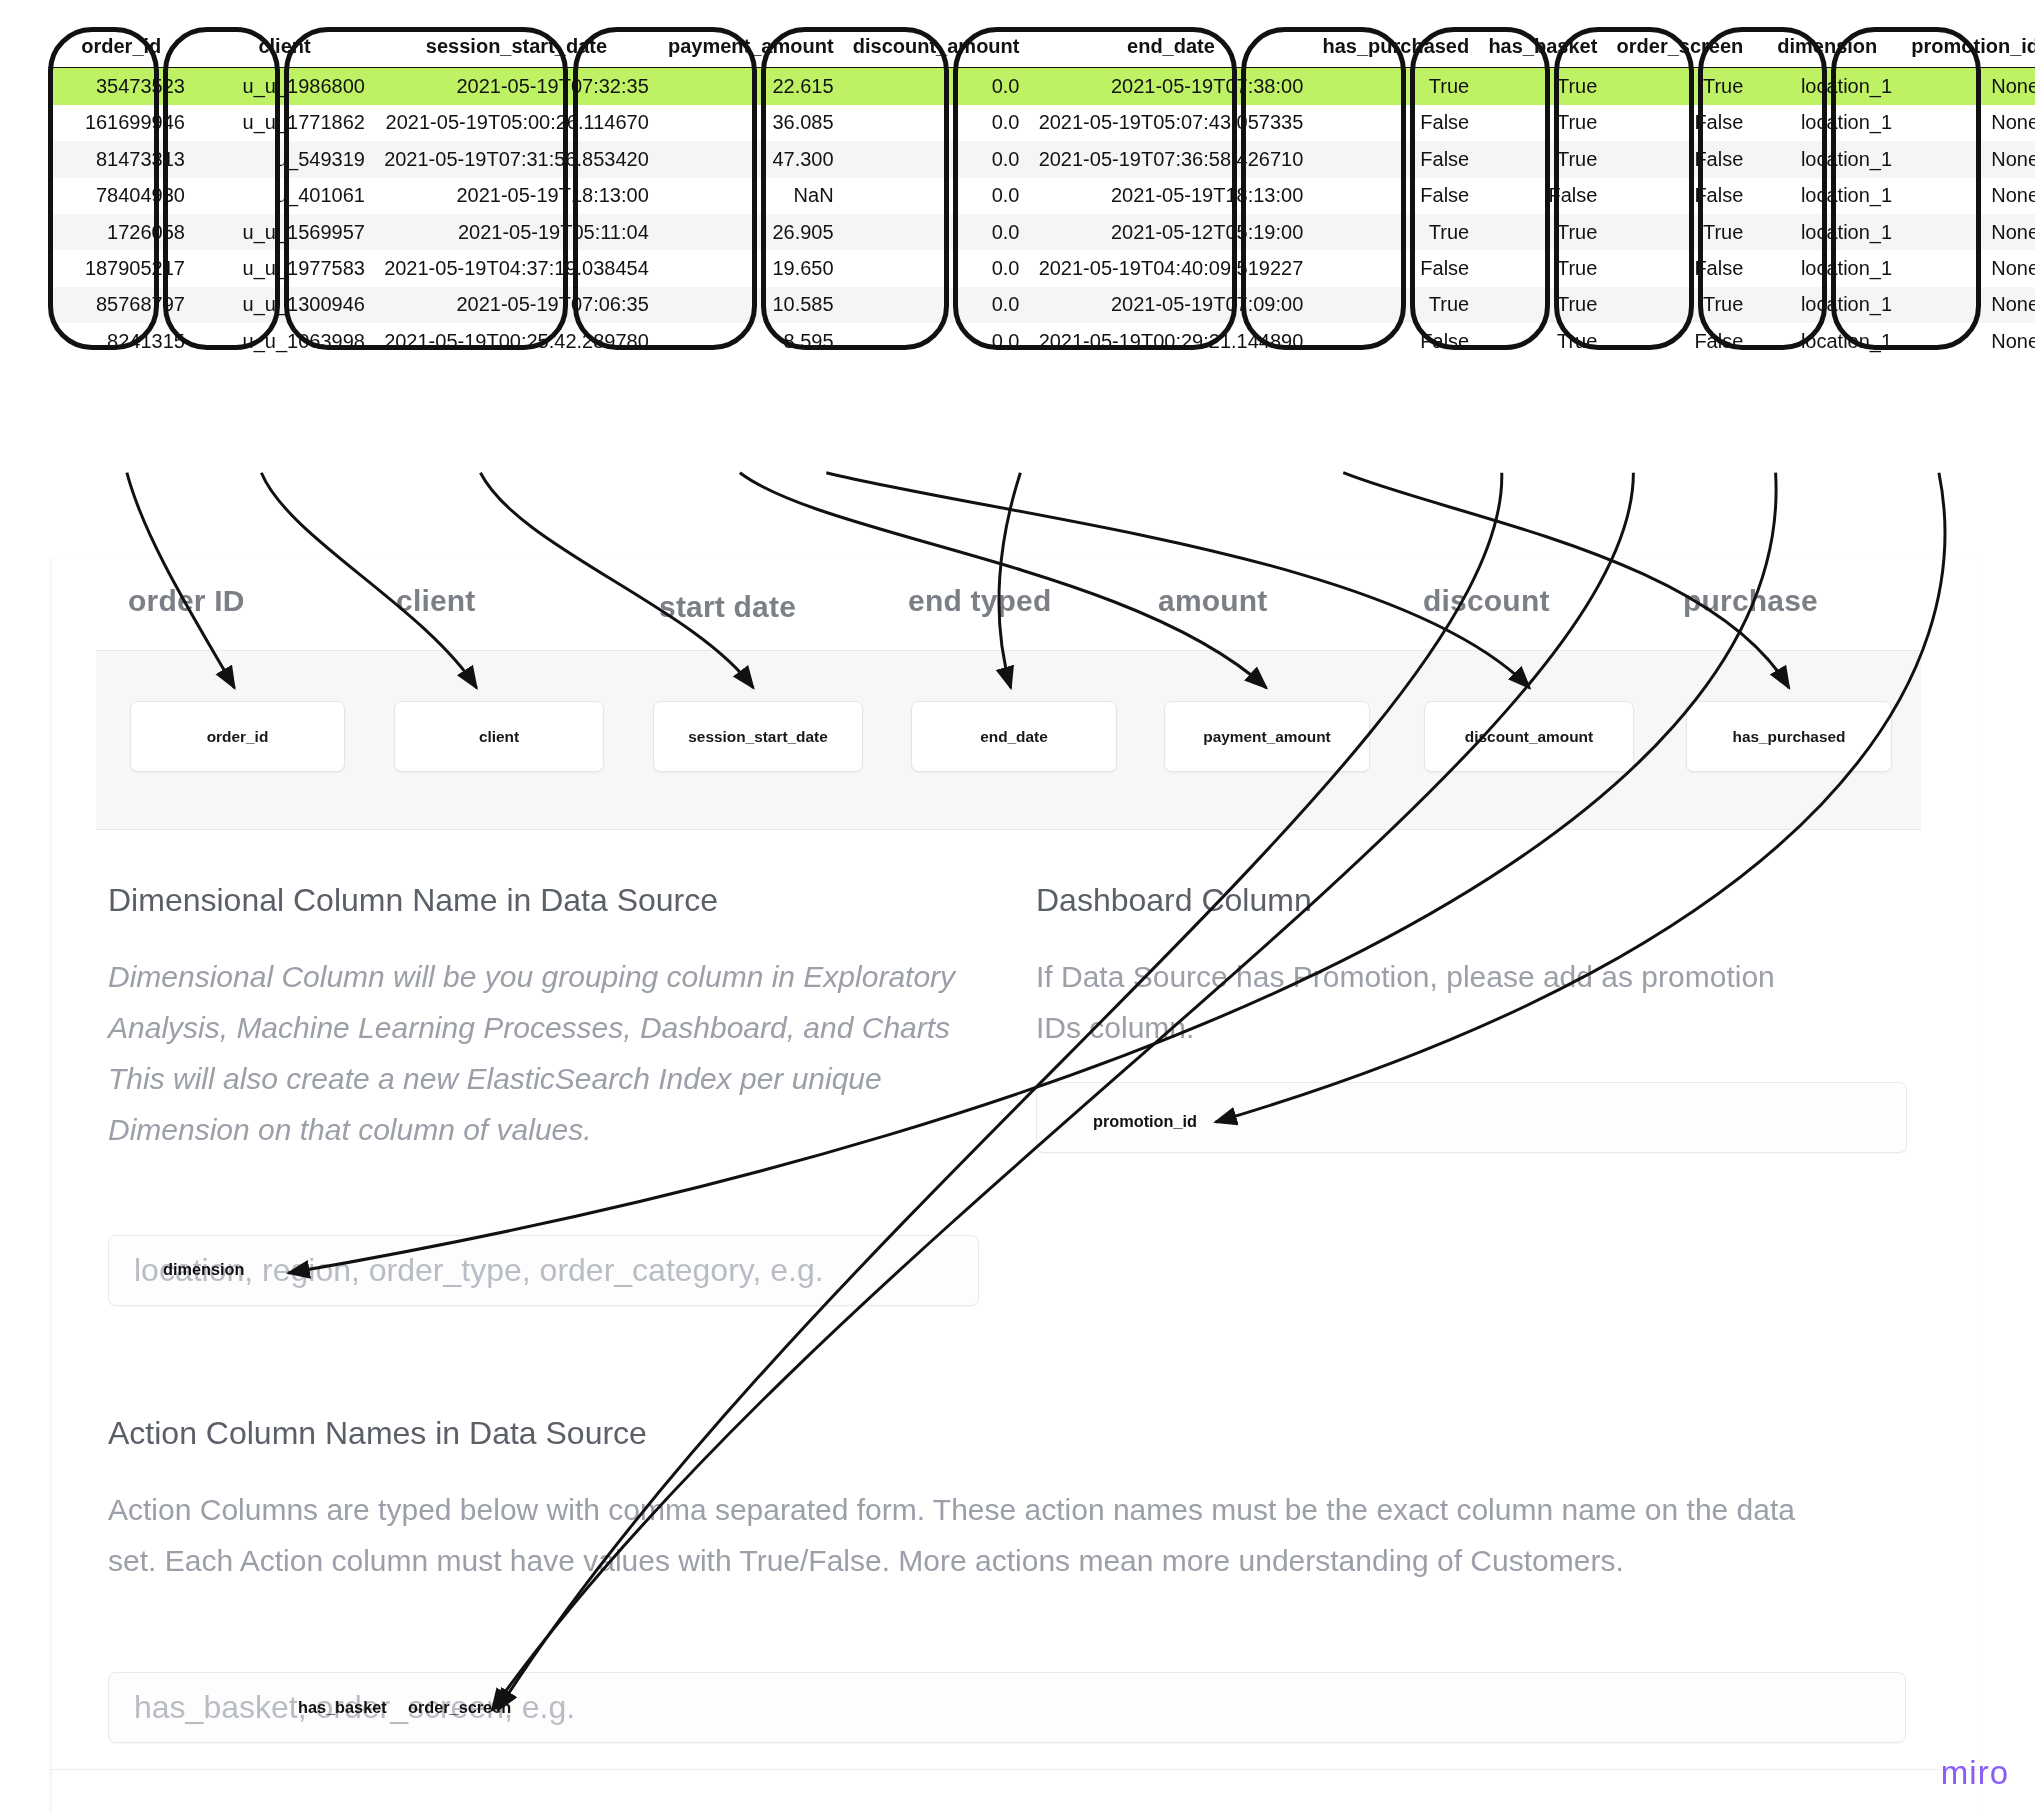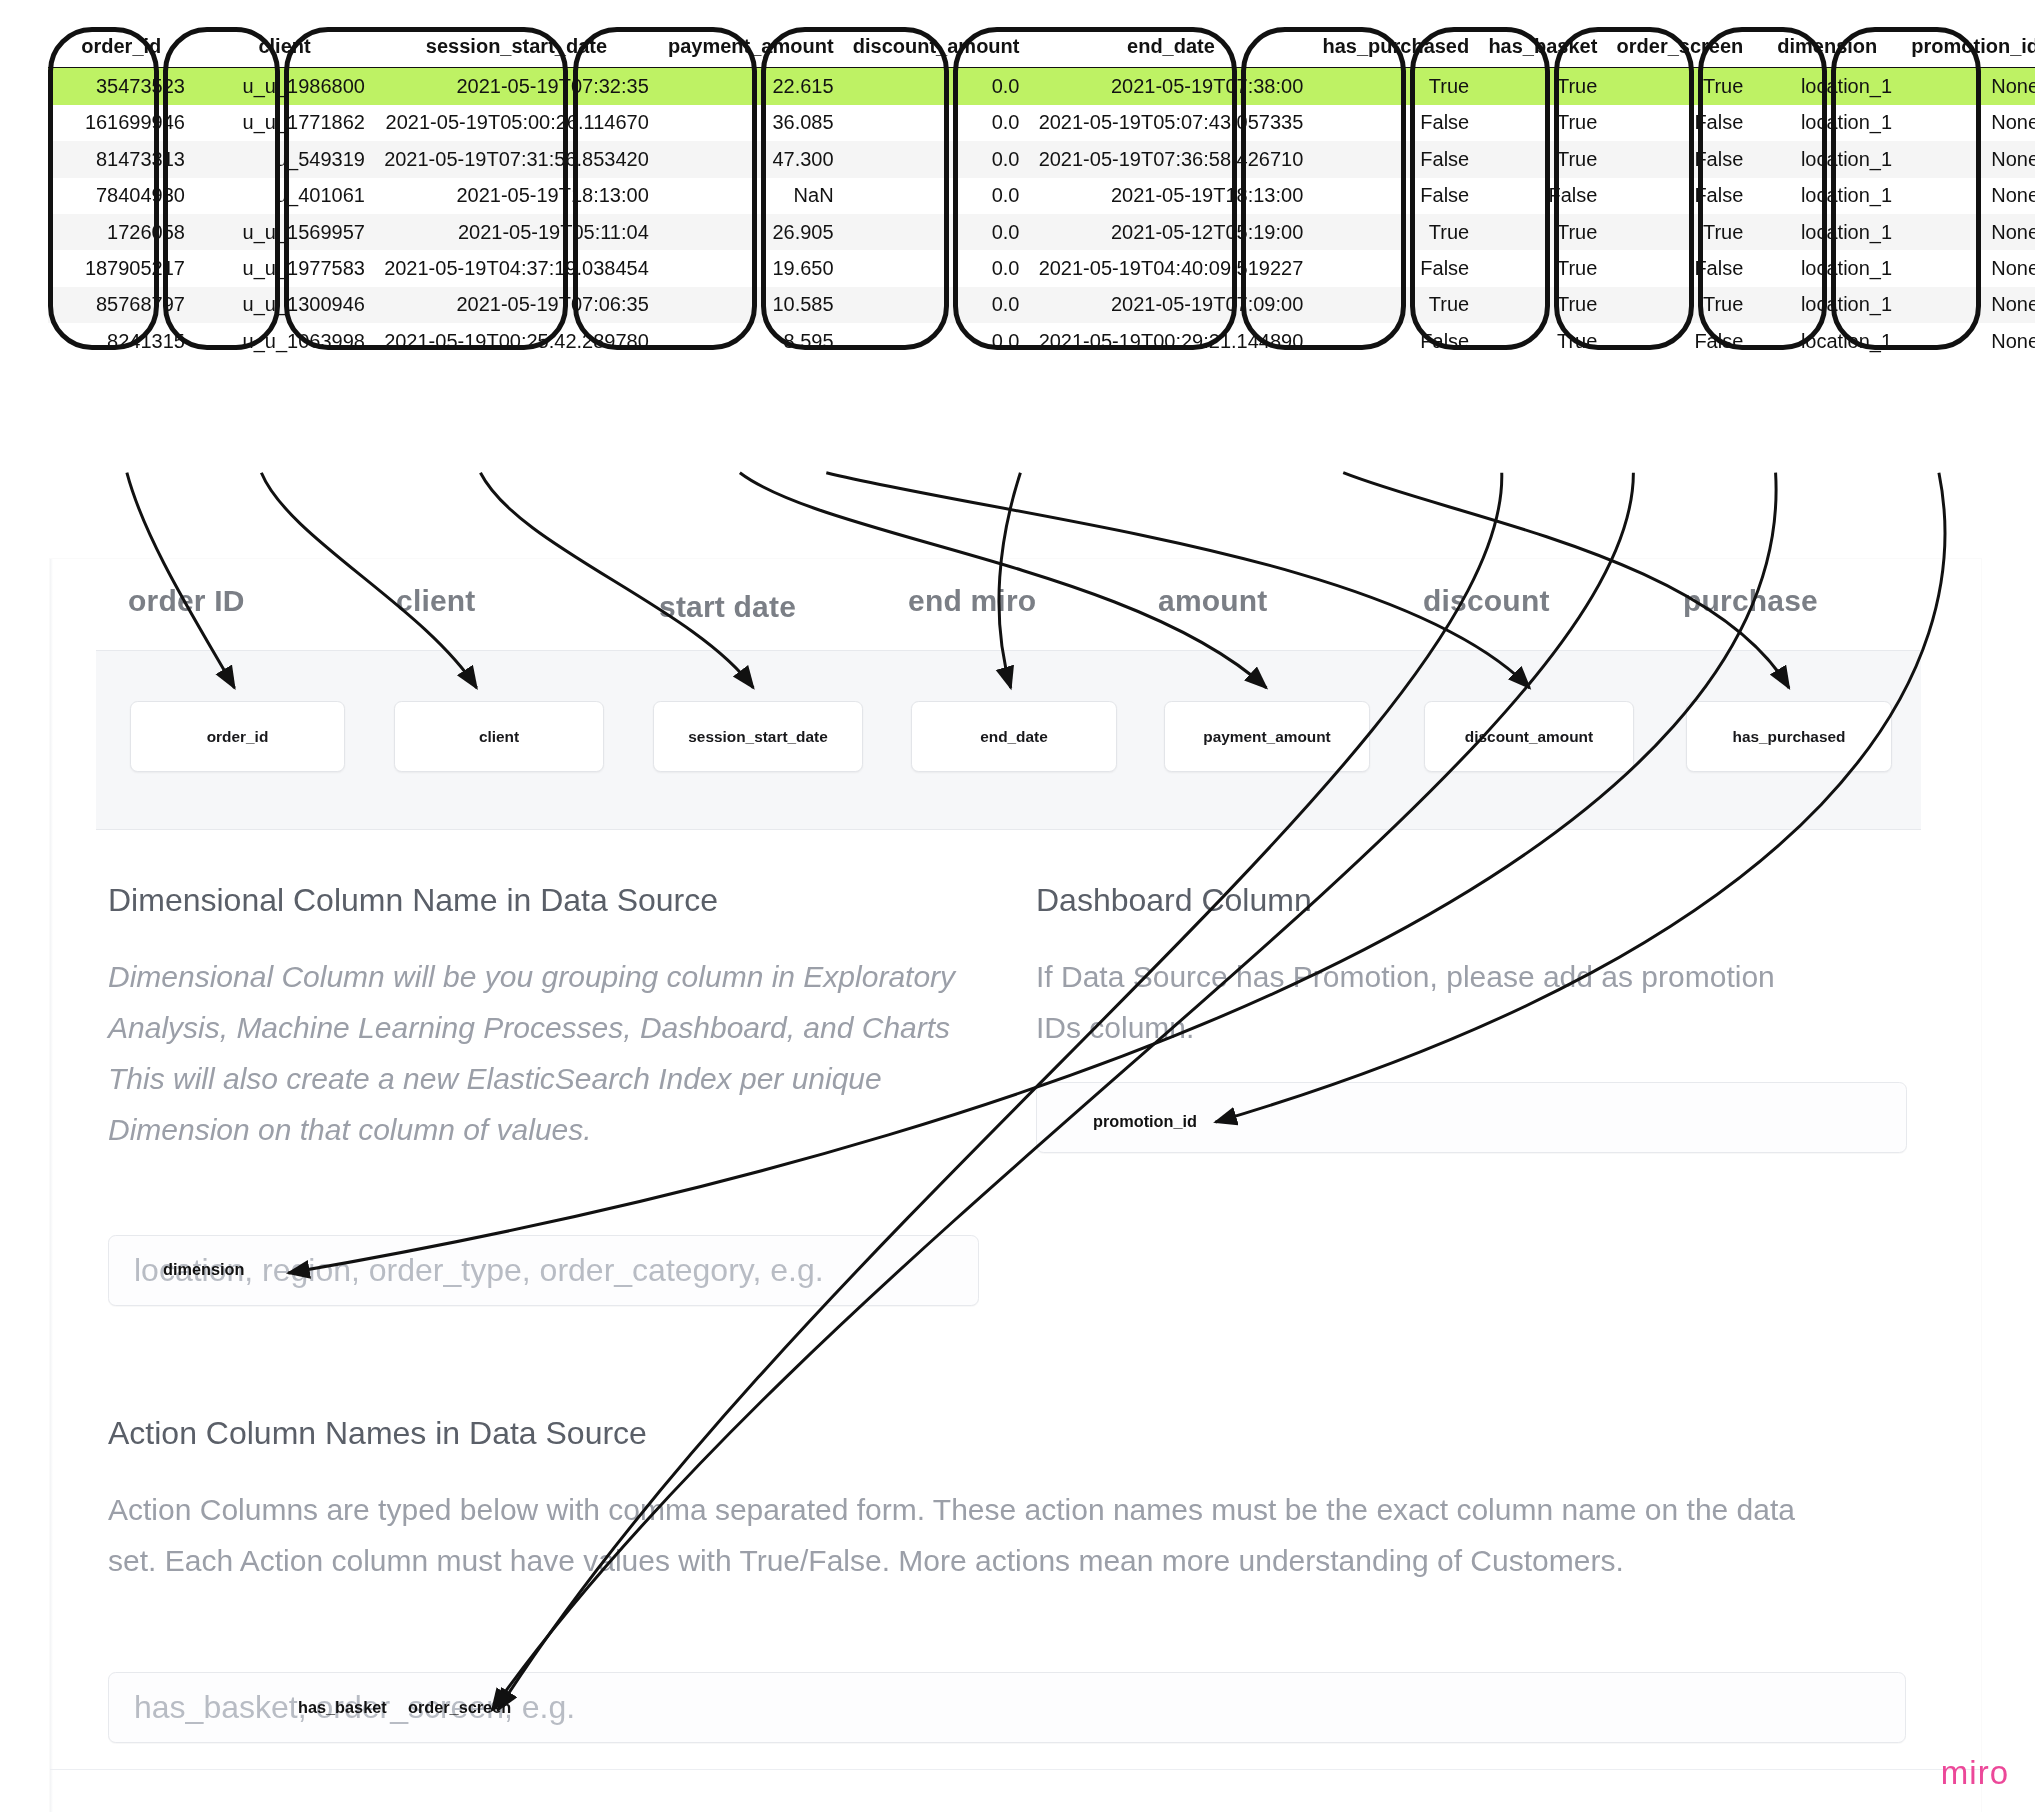--- a/index.html
+++ b/index.html
@@ -115,21 +115,21 @@
     position:absolute;
     font-size:16.3px;font-weight:bold;color:#111;white-space:nowrap;
   }
 
   
   #arrows{position:absolute;left:0;top:0;width:2036px;height:1813px;pointer-events:none;}
 
   
   #miro{
     position:absolute;right:27px;bottom:21px;
-    font-size:33px;color:#ec4899;letter-spacing:1px;
+    font-size:33px;color:#8b5cf6;letter-spacing:1px;
   }
   #panel-bottom-rule{
     position:absolute;left:50px;top:1769px;width:1931px;height:1px;background:#eceef2;
   }
 </style>
 </head>
 <body>
 
 <div id="ui-panel"></div>
 <div id="panel-bottom-rule"></div>
@@ -268,21 +268,21 @@
   <div class="cap" style="left:1193px; top:-1.9px; width:165px; height:323px;"></div>
   <div class="cap" style="left:1362px; top:-1.9px; width:140px; height:323px;"></div>
   <div class="cap" style="left:1506px; top:-1.9px; width:140px; height:323px;"></div>
   <div class="cap" style="left:1650px; top:-1.9px; width:129px; height:323px;"></div>
   <div class="cap" style="left:1783px; top:-1.9px; width:150px; height:323px;"></div>
 </div>
 
 <div class="glabel" style="left:128px;  top:584px;">order ID</div>
 <div class="glabel" style="left:396px;  top:584px;">client</div>
 <div class="glabel" style="left:659px;  top:584px;margin-top:6px;">start date</div>
-<div class="glabel" style="left:908px;  top:584px;">end miro</div>
+<div class="glabel" style="left:908px;  top:584px;">end typed</div>
 <div class="glabel" style="left:1158px; top:584px;">amount</div>
 <div class="glabel" style="left:1423px; top:584px;">discount</div>
 <div class="glabel" style="left:1683px; top:584px;">purchase</div>
 
 <div id="chip-band">
   <div class="chip" style="left:34px;   top:50px; width:213px;">order_id</div>
   <div class="chip" style="left:298px;  top:50px; width:208px;">client</div>
   <div class="chip" style="left:557px;  top:50px; width:208px;">session_start_date</div>
   <div class="chip" style="left:815px;  top:50px; width:204px;">end_date</div>
   <div class="chip" style="left:1068px; top:50px; width:204px;">payment_amount</div>

